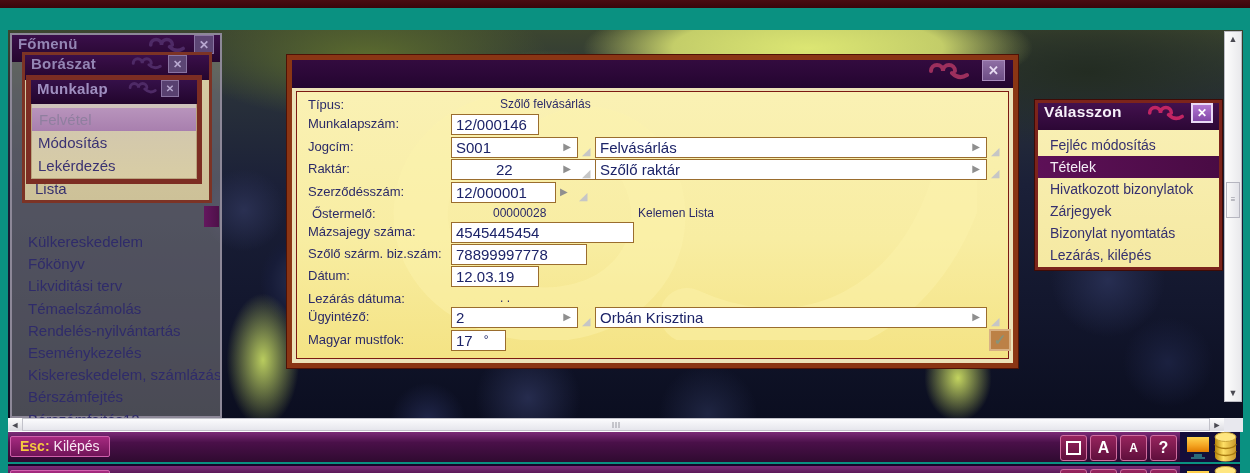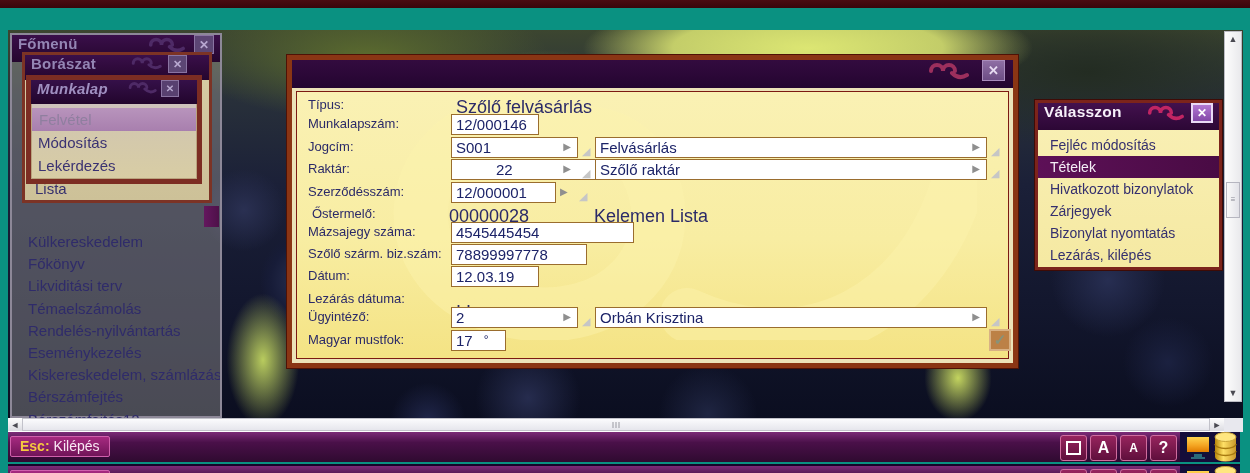--- a/index.html
+++ b/index.html
@@ -62,21 +62,21 @@
 
   
   .dialog{left:287px;top:55px;width:731px;height:313px;border:5px solid #8a3514;box-sizing:border-box;
           box-shadow:0 0 0 1px #4e1206;background:#ece2b8;}
   .dialog .titlebar{height:28px;background:linear-gradient(180deg,#330b3f,#240530);padding:0 8px;}
   .dialog .wtitle{color:#ece6f4;font-size:15.5px;margin-top:28px;}
   .dpanel{position:absolute;left:4px;right:4px;top:31px;bottom:4px;border:1px solid #7c1a12;
           background:linear-gradient(180deg,#faf1b4 0%,#f8eda2 55%,#f4e384 100%);overflow:hidden;}
   .drow{position:absolute;left:0;right:0;height:22px;}
   .dlbl{position:absolute;left:11px;top:2px;font-size:13px;color:#2b2a68;white-space:nowrap;}
-  .dval{position:absolute;top:2px;font-size:18px;color:#2b2a68;white-space:nowrap;}
+  .dval{position:absolute;top:2px;font-size:12px;color:#2b2a68;white-space:nowrap;margin-left:44px;}
   .din{position:absolute;top:0;height:19px;border:1px solid #9a6d2e;background:#fff;color:#1c2368;
        font-family:"Liberation Sans",sans-serif;font-size:15px;padding:0 4px;box-sizing:content-box;}
   .combo{position:absolute;top:0;}
   .combo .arr{position:absolute;right:7px;top:4px;color:#8f8f8f;font-size:10px;line-height:12px;}
   .corner{position:absolute;top:9px;color:#c6c6c6;font-size:11px;line-height:11px;}
   .chkbtn{position:absolute;right:2px;bottom:12px;width:22px;height:22px;background:#bc8146;border:2px solid #d8b184;
           box-sizing:border-box;color:#87937a;font-size:15px;font-weight:bold;text-align:center;line-height:17px;}
   .wmark{position:absolute;left:60px;top:-12px;opacity:.45;pointer-events:none;}
 
   
@@ -164,21 +164,21 @@
             <path d="M5 11a6 6 0 1 1 12 0a6 6 0 1 1 12 0M26 13q7 7 15 2" fill="none" stroke="currentColor" stroke-width="4" stroke-linecap="round"></path>
           </svg>
       </span>
       <span class="xbtn" style="width:19px;height:18px;background:#5c4674;border:1px solid #8a74a2;color:#b8a8d0;font-size:11px;margin-right:16px;">✕</span>
     </div>
     <div class="bo-item">Lista</div>
   </div>
 
   <div class="abs mpopup">
     <div class="titlebar">
-      <span class="wtitle" style="color:#9f8fc0;font-style:italic;">Munkalap</span>
+      <span class="wtitle" style="color:#9f8fc0;">Munkalap</span>
       <span class="titlespacer"></span>
       <span class="swirl" style="color:#4e2a66;margin-right:3px;">
         <svg width="32" height="14" viewBox="0 0 44 20">
             <path d="M5 11a6 6 0 1 1 12 0a6 6 0 1 1 12 0M26 13q7 7 15 2" fill="none" stroke="currentColor" stroke-width="4" stroke-linecap="round"></path>
           </svg>
       </span>
       <span class="xbtn" style="width:18px;height:17px;background:#584070;border:1px solid #8a74a2;color:#b8a8d0;font-size:10px;margin-right:12px;">✕</span>
     </div>
     <div class="mp-items">
       <div class="mp-item sel">Felvétel</div>

